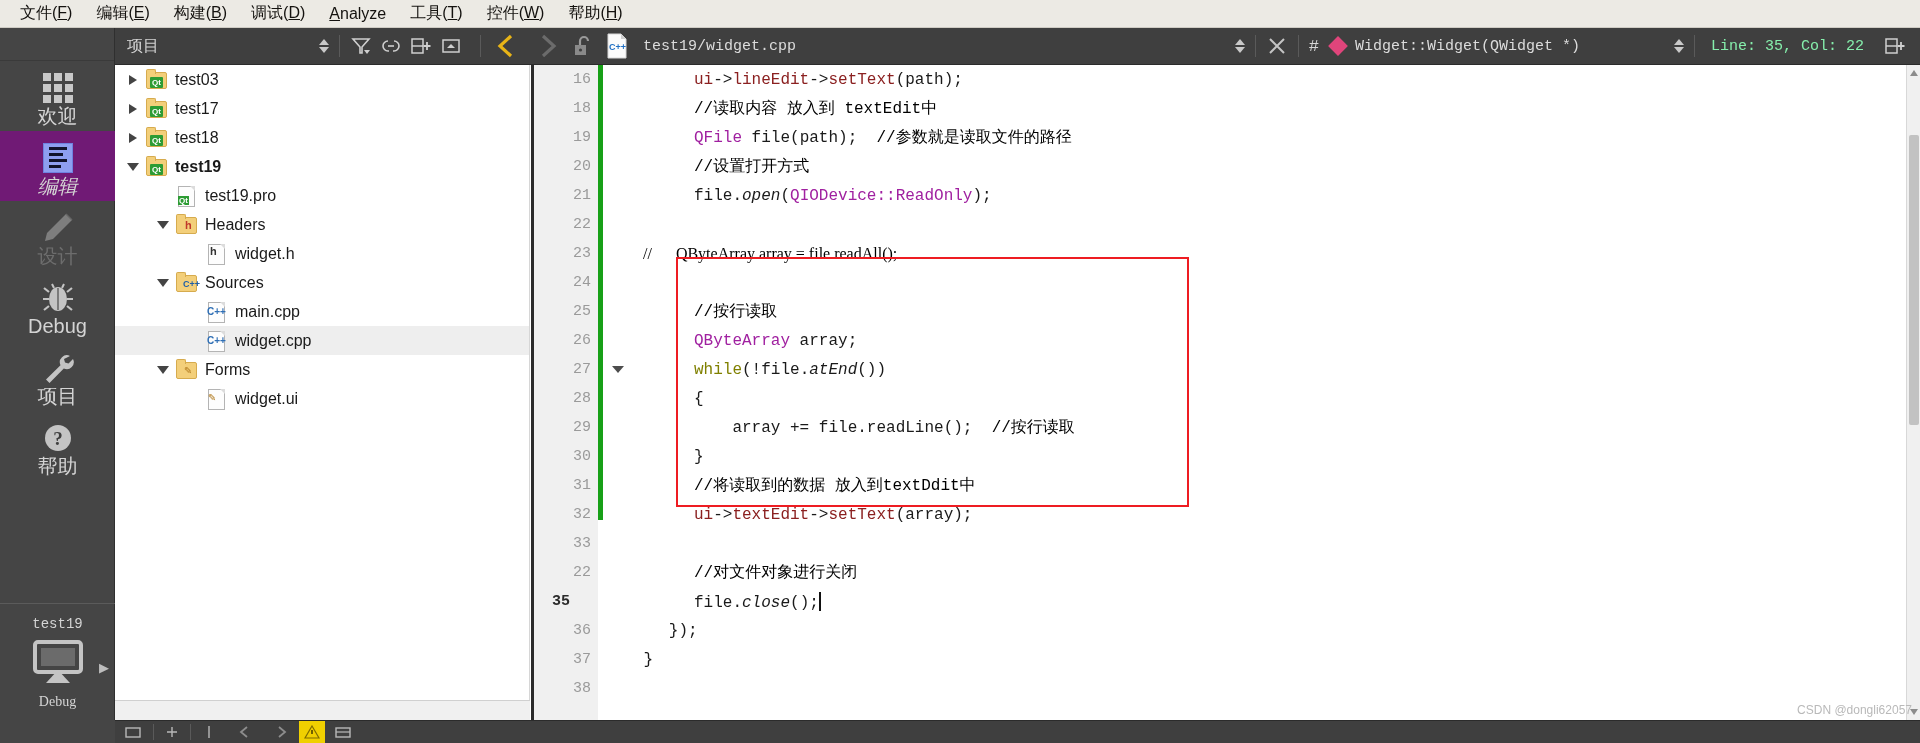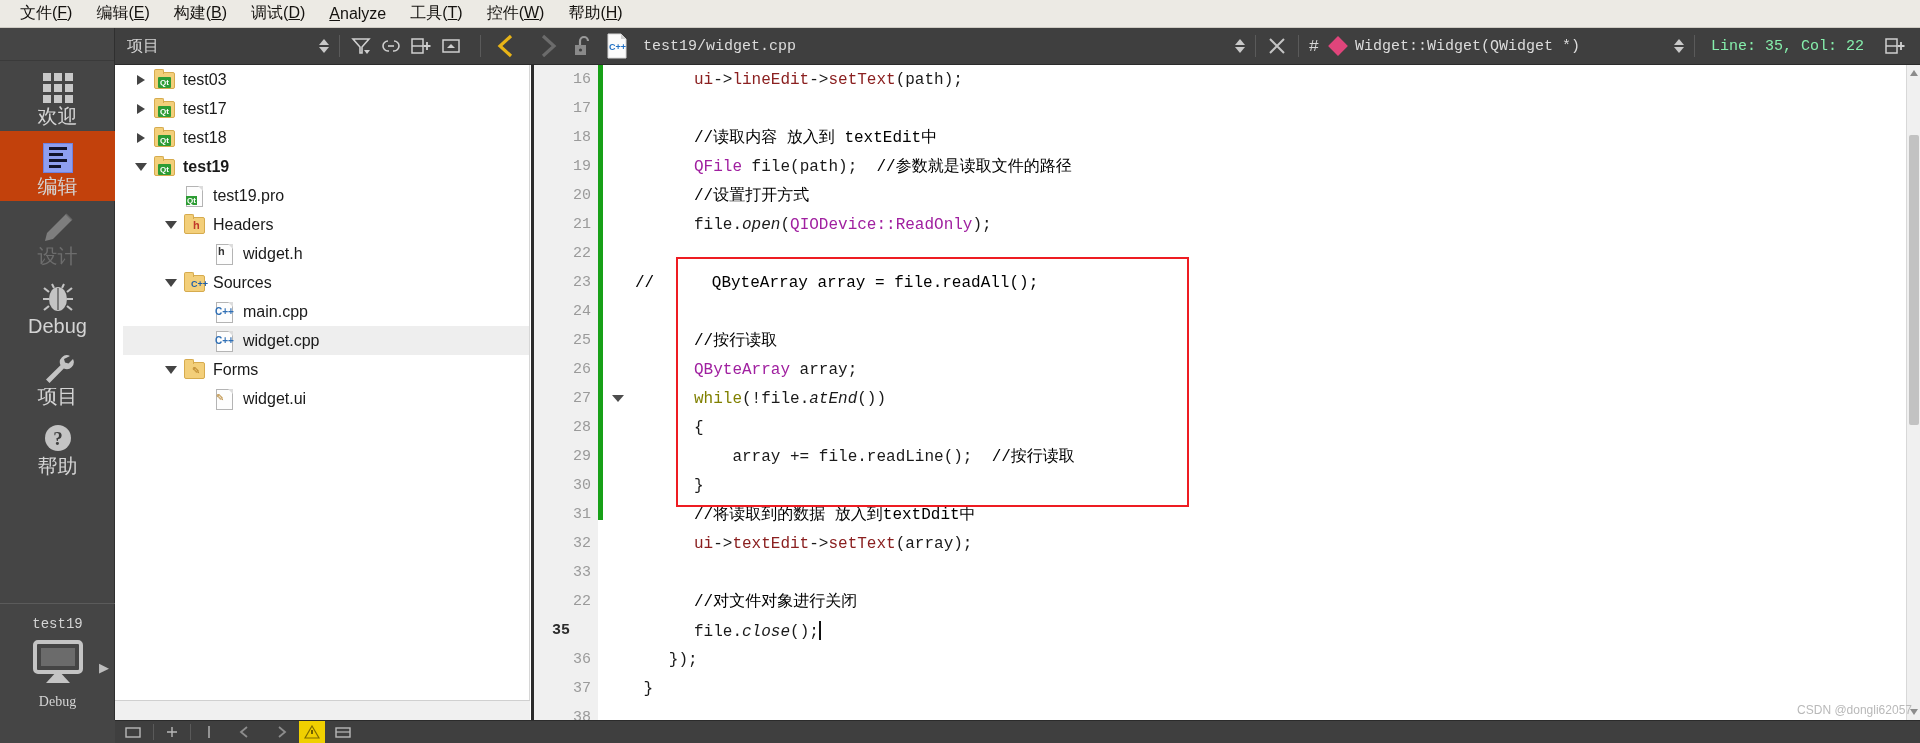--- a/index.html
+++ b/index.html
@@ -27,21 +27,21 @@
   .modebar{
     position:absolute;left:0;top:28px;width:115px;height:715px;
     background:#454545;box-sizing:border-box;
     border-right:1px solid #2f2f2f;
   }
   .modebar .sep-top{height:32px;border-bottom:1px solid #3a3a3a;}
   .mode{
     width:115px;height:70px;display:flex;flex-direction:column;
     align-items:center;justify-content:center;box-sizing:border-box;
   }
-  .mode.selected{background:#c2410c;}
+  .mode.selected{background:#701a75;font-style:italic;}
   .mode .glyph{height:38px;display:flex;align-items:center;justify-content:center;}
   .mode .lbl{font-size:20px;color:#d4d4d4;margin-top:1px;line-height:16px;}
   .mode.disabled .lbl{color:#6d6d6d;}
   .mode.disabled .glyph{opacity:.45;}
 
   
   .ic-grid{width:30px;height:30px;display:grid;grid-template-columns:repeat(3,8px);
     grid-template-rows:repeat(3,8px);gap:3px;}
   .ic-grid i{background:#c8c8c8;display:block;}
   
@@ -96,21 +96,20 @@
   .hash{color:#d6d6d6;font-size:17px;font-family:"Liberation Mono","DejaVu Sans Mono",monospace;
     padding:0 4px;}
   .diamond{width:14px;height:14px;background:#e0457b;transform:rotate(45deg);
     margin-left:8px;flex:none;}
 
   
   .tree{
     position:absolute;left:115px;top:65px;width:415px;height:655px;
     background:#ffffff;box-sizing:border-box;overflow:hidden;
     border-right:1px solid #d6d6d6;
-    padding-left:8px;
   }
   .trow{
     height:29px;display:flex;align-items:center;box-sizing:border-box;
     font-size:16px;color:#1a1a1a;white-space:nowrap;
   }
   .trow.selected{background:#eeeeee;}
   .trow.bold .tlabel{font-weight:bold;}
   .twist{width:16px;height:16px;display:flex;align-items:center;justify-content:center;flex:none;}
   .twist .closed{width:0;height:0;border-top:5px solid transparent;border-bottom:5px solid transparent;border-left:8px solid #444;}
   .twist .open{width:0;height:0;border-left:6px solid transparent;border-right:6px solid transparent;border-top:8px solid #444;}
@@ -516,24 +515,20 @@
   <div class="editor">
     <div class="ed-inner">
       <div class="gutter"></div>
       <div class="changebar"></div>
       <div class="codelines" id="codelines">
           <div class="ln">
             <span class="num">16</span>
             <span class="code" style="left: 163px;"><span class="mem">ui</span><span class="pl">-&gt;</span><span class="mem">lineEdit</span><span class="pl">-&gt;</span><span class="mem">setText</span><span class="pl">(path);</span></span>
           </div>
           <div class="ln">
-            <span class="num">17</span>
-            <span class="code" style="left: 100px;"></span>
-          </div>
-          <div class="ln">
             <span class="num">18</span>
             <span class="code" style="left: 163px;"><span class="cmt">//读取内容 放入到 textEdit中</span></span>
           </div>
           <div class="ln">
             <span class="num">19</span>
             <span class="code" style="left: 163px;"><span class="typ">QFile</span><span class="pl"> file(path);  </span><span class="cmt">//参数就是读取文件的路径</span></span>
           </div>
           <div class="ln">
             <span class="num">20</span>
             <span class="code" style="left: 163px;"><span class="cmt">//设置打开方式</span></span>
@@ -541,21 +536,21 @@
           <div class="ln">
             <span class="num">21</span>
             <span class="code" style="left: 163px;"><span class="pl">file.</span><span class="fn">open</span><span class="pl">(</span><span class="typ">QIODevice::ReadOnly</span><span class="pl">);</span></span>
           </div>
           <div class="ln">
             <span class="num">22</span>
             <span class="code" style="left: 100px;"></span>
           </div>
           <div class="ln">
             <span class="num">23</span>
-            <span class="code" style="left: 104px;"><span class="cmt">//      QByteArray array = file.readAll();</span></span>
+            <span class="code" style="left: 112px; font-family: Liberation Serif, serif;"><span class="cmt">//      QByteArray array = file.readAll();</span></span>
           </div>
           <div class="ln">
             <span class="num">24</span>
             <span class="code" style="left: 100px;"></span>
           </div>
           <div class="ln">
             <span class="num">25</span>
             <span class="code" style="left: 163px;"><span class="cmt">//按行读取</span></span>
           </div>
           <div class="ln">

